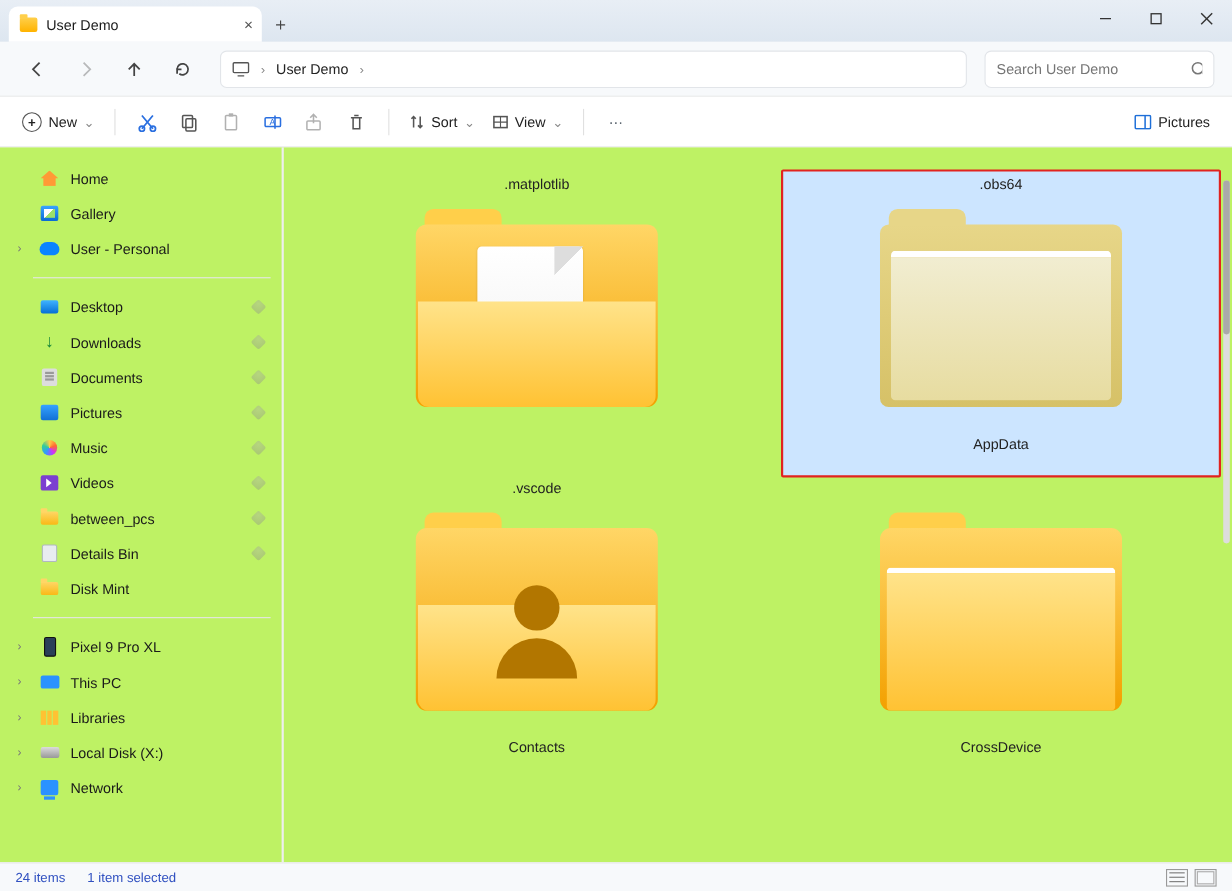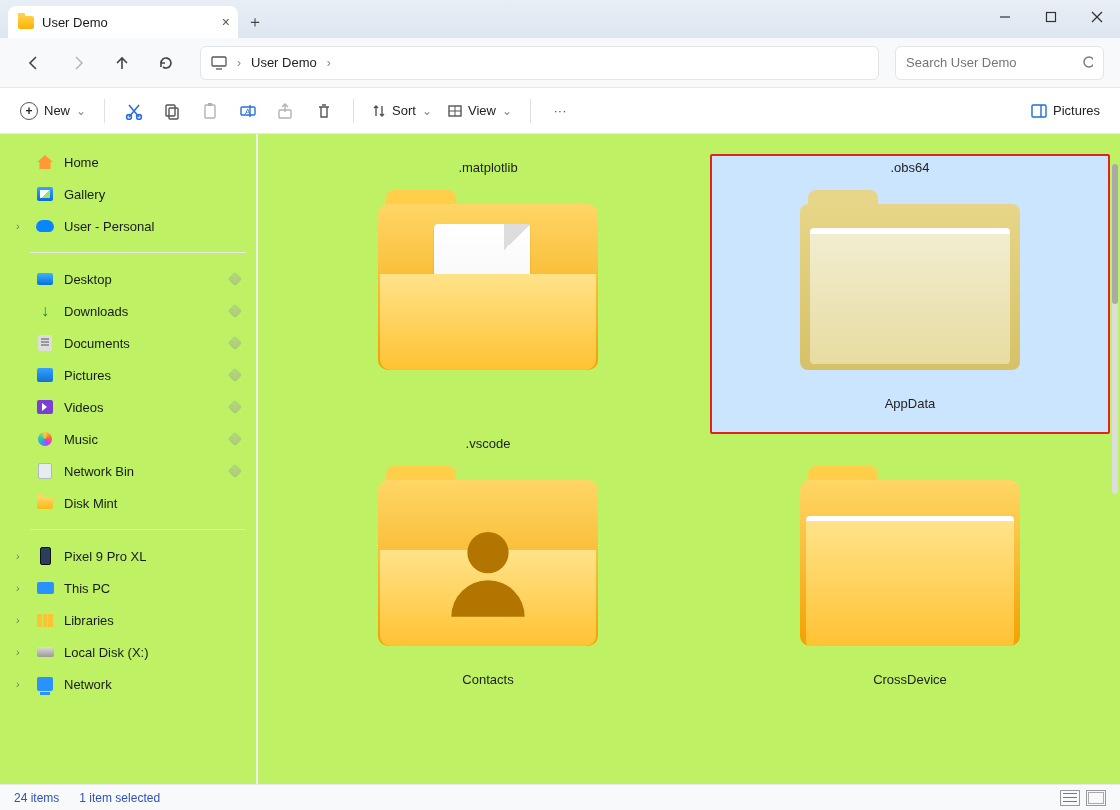--- a/index.html
+++ b/index.html
@@ -277,35 +277,41 @@
         <span>Documents</span>
       </div>
     <div class="side-item hover-pin">
         <span class="side-ico">
           <span class="pic-ico"></span>
         </span>
         <span>Pictures</span>
       </div>
     <div class="side-item hover-pin">
         <span class="side-ico">
+          <span class="music-ico"></span>
+        </span>
+        <span>Music</span>
+      </div>
+    <div class="side-item hover-pin">
+        <span class="side-ico">
           <span class="vid-ico"></span>
         </span>
         <span>Videos</span>
       </div>
     <div class="side-item hover-pin">
         <span class="side-ico">
-          <span class="music-ico"></span>
-        </span>
-        <span>Music</span>
+          <span class="folder-mini"></span>
+        </span>
+        <span>between_pcs</span>
       </div>
     <div class="side-item hover-pin">
         <span class="side-ico">
           <span class="bin-ico"></span>
         </span>
-        <span>Network Bin</span>
+        <span>Details Bin</span>
       </div>
     <div class="side-item">
         <span class="side-ico">
           <span class="folder-mini"></span>
         </span>
         <span>Disk Mint</span>
       </div>
     <div class="side-sep"></div>
     <div class="side-item">
         <span class="side-chev">›</span>

